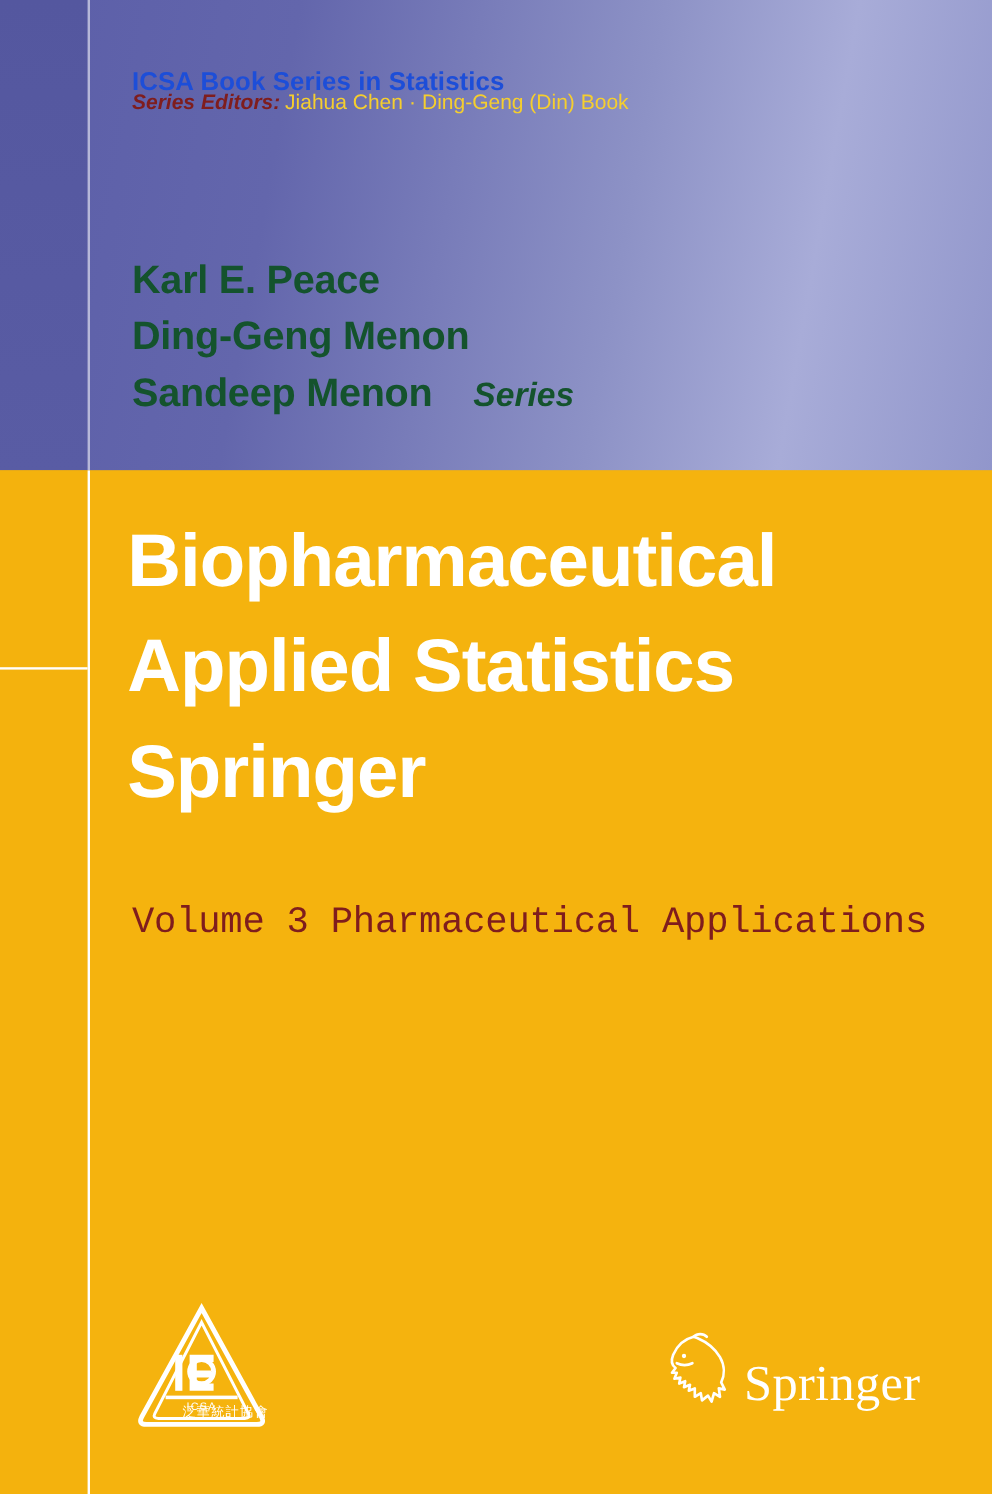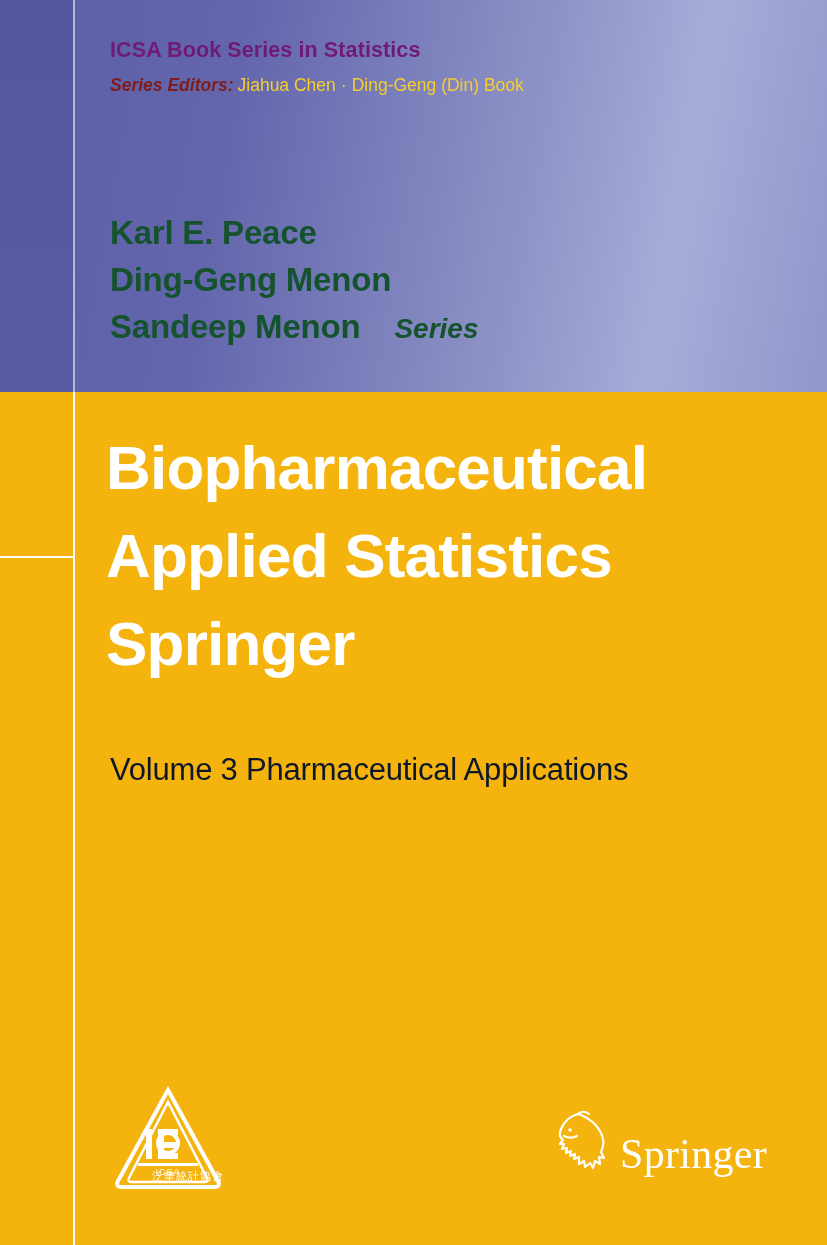--- a/index.html
+++ b/index.html
@@ -75,24 +75,24 @@
     top: 556px;
     width: 73px;
     height: 2px;
     background: #ffffff;
   }
 
   
   .series-title {
     position: absolute;
     left: 110px;
-    top: 38px;
+    top: 56px;
     font-size: 21.5px;
     font-weight: bold;
-    color: #701a75;
+    color: #1d4ed8;
     letter-spacing: 0.1px;
   }
   .series-editors {
     position: absolute;
     left: 110px;
     top: 75px;
     font-size: 17.5px;
     color: #F5CE2E;
     white-space: nowrap;
   }
@@ -138,24 +138,25 @@
     font-size: 62px;
     font-weight: bold;
     line-height: 1.42;
     letter-spacing: -0.8px;
   }
   .subtitle {
     position: absolute;
     left: 110px;
     top: 752px;
     width: 680px;
-    color: #0f172a;
+    color: #7f1d1d;
     font-size: 31px;
     font-weight: normal;
     letter-spacing: -0.2px;
+    font-family: Liberation Mono, monospace;
   }
 
   
   .icsa-logo {
     position: absolute;
     left: 112px;
     top: 1085px;
     width: 112px;
     height: 112px;
   }

